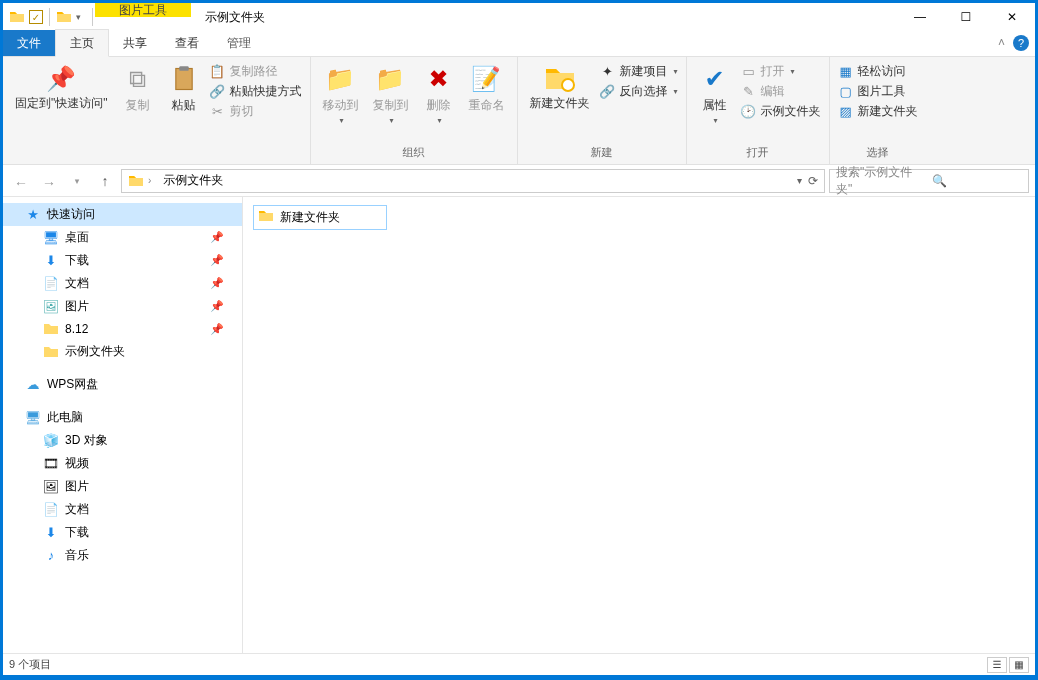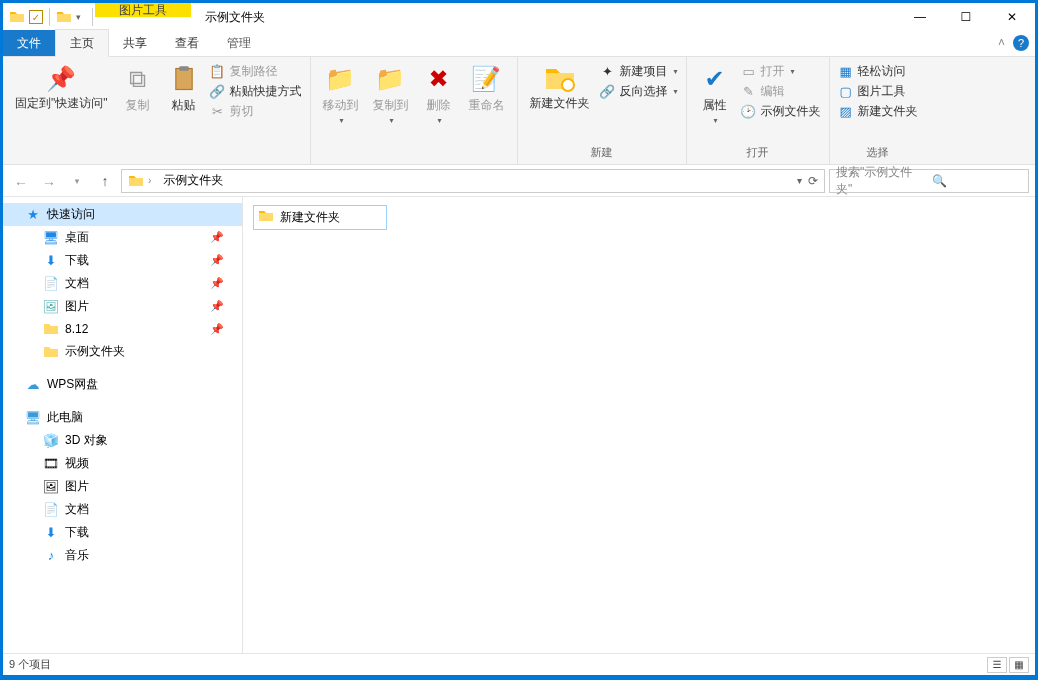--- a/index.html
+++ b/index.html
@@ -172,20 +172,21 @@
         <div class="big-btn disabled">
           <span class="big-ico" style="color:#c00;">✖</span>
           <span>删除</span>
             <span class="dd-arrow">▾</span>
         </div>
         <div class="big-btn disabled">
           <span class="big-ico">📝</span>
           <span>重命名</span>
         </div>
       </div>
+      <div class="rgroup-label">组织</div>
     </div>
 
     <div class="rgroup">
       <div class="rgroup-body">
         <div class="big-btn">
           <span class="big-ico">
             <svg class="svg-folder-big" viewBox="0 0 16 16">
                 <path fill="#ffd96a" d="M1 3h5l2 2h7v8H1z"></path>
                 <path fill="#ffb900" d="M1 3h5l2 2H1z"></path>
                 <circle cx="12" cy="11" r="3" fill="#fff" stroke="#f7b500"></circle>

